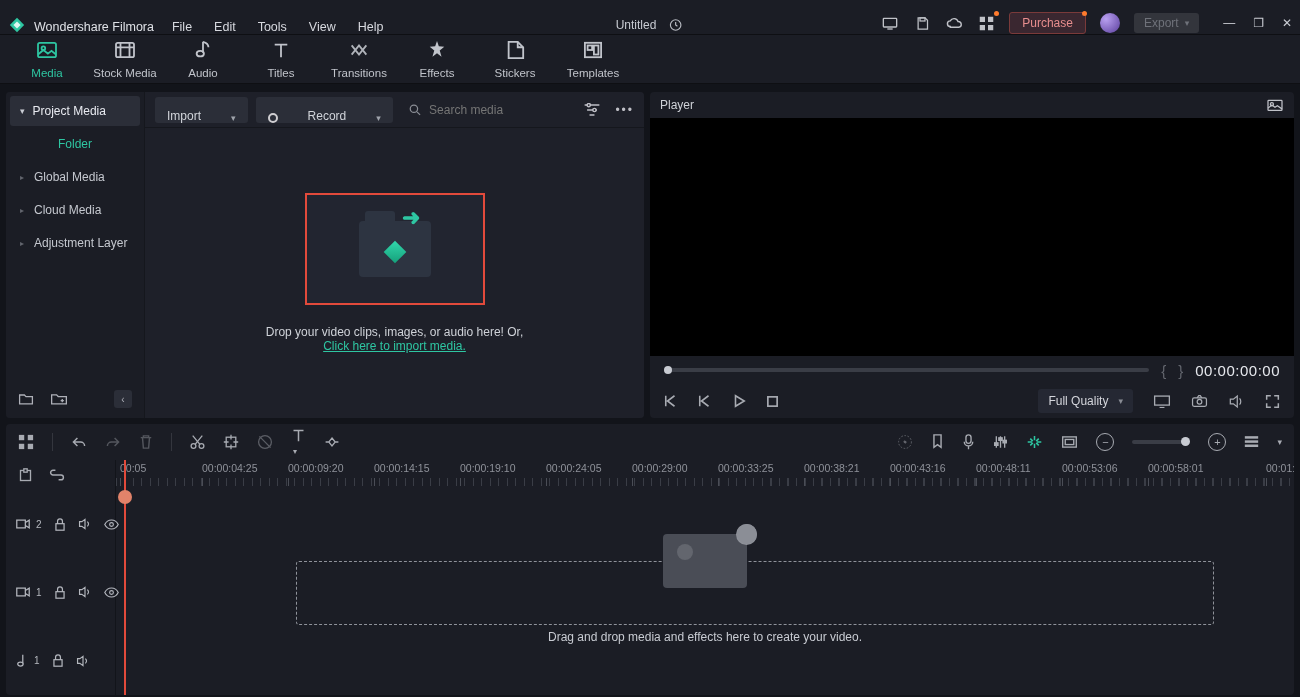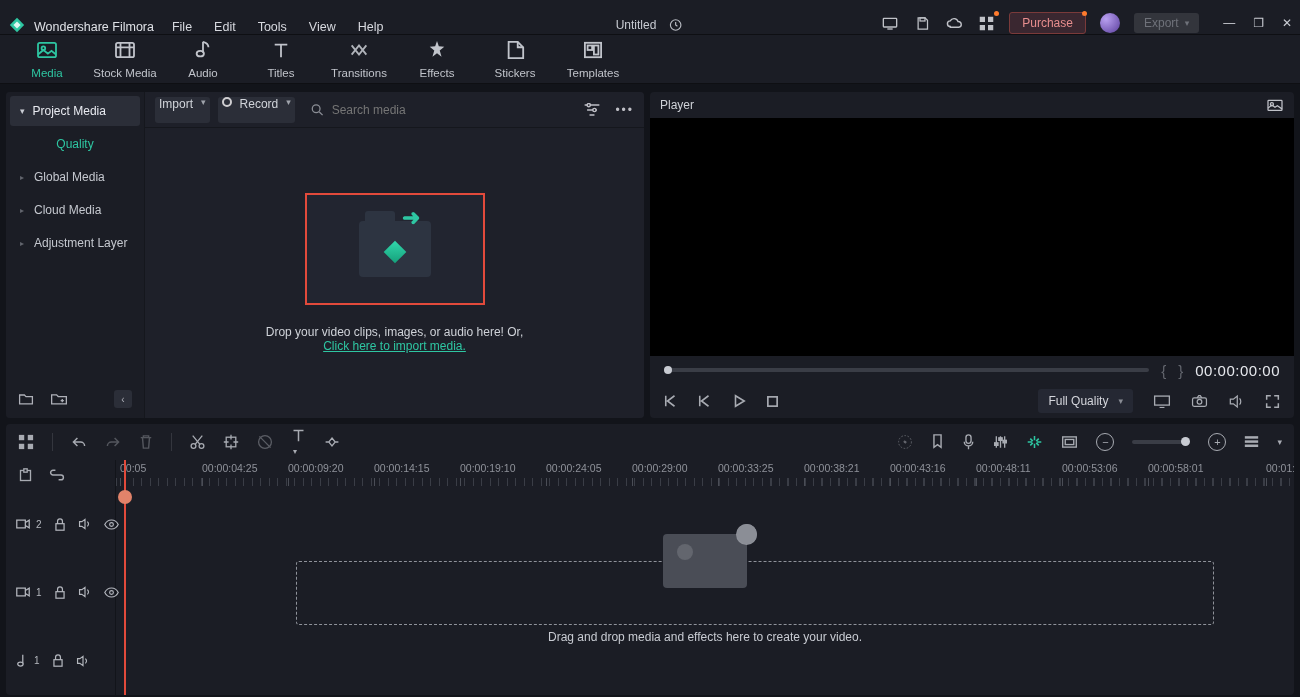--- a/index.html
+++ b/index.html
@@ -34,21 +34,21 @@
   .sb-item.hd{background:#2b2e38;color:#e8eaf0;font-weight:500}
   .sb-item.hd::before{content:"▾";font-size:9px;margin-right:8px;color:#c9ccd3}
   .sb-item.sub::before{content:"▸";font-size:8px;margin-right:10px;color:#62656d}
   .sb-item.folder{color:#2ec6a2;justify-content:center}
   .sb-item.folder::before{content:none}
   .sidebar-footer{margin-top:auto;display:flex;align-items:center;gap:16px;padding:6px 8px;color:#aeb0b8}
   .sidebar-footer .chev{margin-left:auto;width:18px;height:18px;background:#2b2e38;border-radius:3px;display:flex;align-items:center;justify-content:center;font-size:10px}
 
   .mediabody{flex:1;display:flex;flex-direction:column;background:#1e2029;border-left:1px solid #15171d}
   .mbar{height:36px;display:flex;align-items:center;gap:8px;padding:0 10px;border-bottom:1px solid #15171d}
-  .dd{height:26px;background:#2b2e38;border-radius:3px;display:flex;align-items:flex-start;padding:0 4px;gap:8px;font-size:12px;color:#d1d4da;cursor:pointer}
+  .dd{height:26px;background:#2b2e38;border-radius:3px;display:flex;align-items:flex-end;padding:0 12px;gap:30px;font-size:12px;color:#d1d4da;cursor:pointer}
   .dd .caret{font-size:9px;color:#9fa3ab}
   .dd .dot{width:10px;height:10px;border:2px solid #cfced1;border-radius:50%}
   .search{flex:1;display:flex;align-items:center;gap:8px;color:#7f838c;padding-left:8px}
   .search input{background:transparent;border:none;outline:none;color:#cfd2d8;font-size:12px;width:100%}
   .mbar-r{display:flex;gap:14px;color:#bfbfc6}
   .mcenter{flex:1;display:flex;flex-direction:column;align-items:center;justify-content:center;position:relative}
   .dropzone{width:180px;height:112px;border:2px solid #e24a3b;background:#222530;display:flex;align-items:center;justify-content:center}
   .dz-folder{width:72px;height:56px;background:#2d3441;border-radius:4px;position:relative}
   .dz-folder::before{content:"";position:absolute;top:-10px;left:6px;width:30px;height:14px;background:#2d3441;border-radius:3px 3px 0 0}
   .dz-arrow{position:absolute;top:-16px;right:10px;color:#2ec6a2;font-size:22px;font-weight:bold}
@@ -240,21 +240,21 @@
         </svg>
       </div>
       <span>Templates</span>
     </div>
 </div>
 
 <div class="upper">
   <div class="leftpanel">
     <div class="sidebar">
       <div class="sb-item hd">Project Media</div>
-      <div class="sb-item folder">Quality</div>
+      <div class="sb-item folder">Folder</div>
       <div class="sb-item sub">Global Media</div>
       <div class="sb-item sub">Cloud Media</div>
       <div class="sb-item sub">Adjustment Layer</div>
       <div class="sidebar-footer">
         <span>
             <svg width="16" height="14" viewBox="0 0 20 16" fill="none" stroke="#aeb0b8" stroke-width="1.6">
               <path d="M2 3h6l2 2h8v9H2z"></path>
             </svg>
           </span>
         <span>

